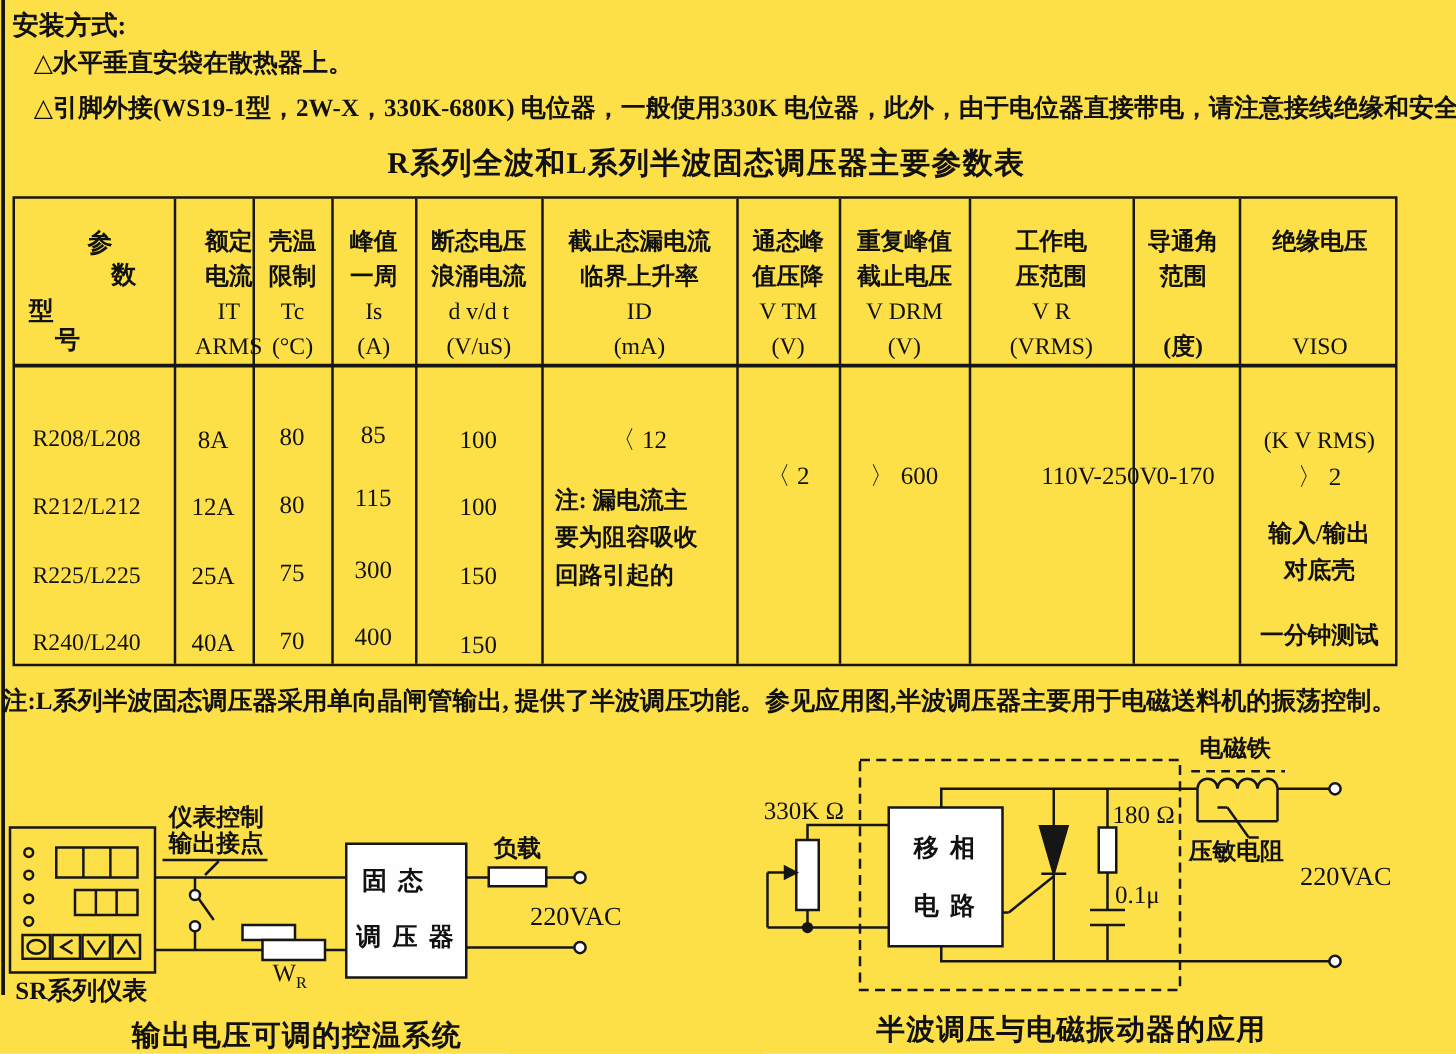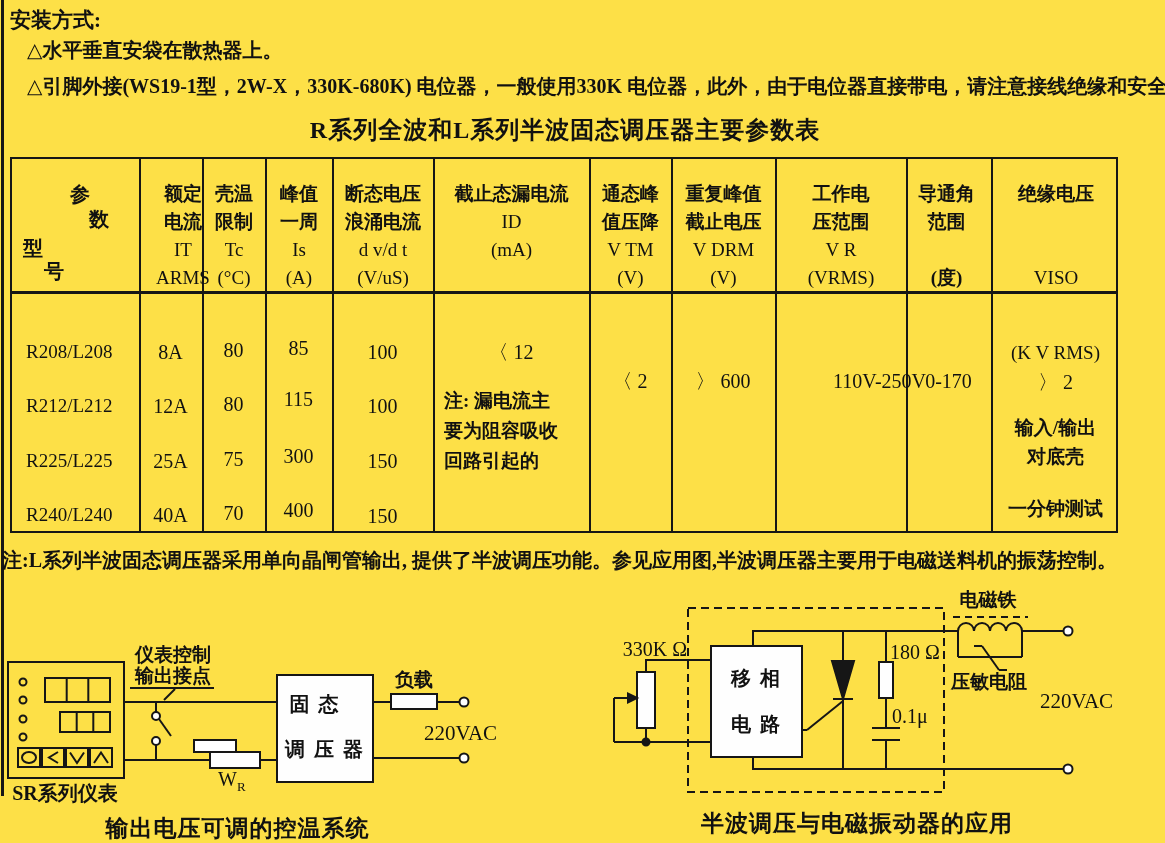--- a/index.html
+++ b/index.html
@@ -17,21 +17,21 @@
   .hdiv{position:absolute;left:0;right:0;top:132px;height:3px;background:#161616;}
   .hc{position:absolute;top:0;height:132px;text-align:center;padding-top:21px;box-sizing:border-box;}
   .hl{line-height:28px;font-size:19px;height:28px;}
   .hl.zh{font-weight:bold;}
   .bc{position:absolute;top:135px;height:237px;}
   .val{position:absolute;width:100%;text-align:center;font-size:20px;line-height:24px;}
   .mdl{position:absolute;left:14px;font-size:19px;line-height:24px;}
   .notecell{position:absolute;left:11px;right:4px;font-size:19px;font-weight:bold;line-height:30px;text-align:left;}
   .footnote{font-size:20px;font-weight:bold;white-space:nowrap;}
   .diag-label{font-size:19px;font-weight:bold;text-align:center;line-height:21px;}
-  .diag-latin{font-size:21px;text-align:right;white-space:nowrap;}
+  .diag-latin{font-size:21px;text-align:left;white-space:nowrap;}
   .boxtext{font-size:20px;font-weight:bold;text-align:center;letter-spacing:2px;white-space:nowrap;}
   .caption{font-size:23px;font-weight:bold;text-align:center;letter-spacing:1px;white-space:nowrap;}
   svg{position:absolute;left:0;top:0;}
 </style>
 </head>
 <body>
 
 <div class="page">
 
   <div class="pageline"></div>
@@ -81,20 +81,21 @@
       <div class="hl">(V/uS)</div>
     </div>
     <div class="hc" style="left:254px;width:66px;">
       <div class="hl zh">峰值</div>
       <div class="hl zh">一周</div>
       <div class="hl">Is</div>
       <div class="hl">(A)</div>
     </div>
     <div class="hc" style="left:422px;width:155px;">
       <div class="hl zh">截止态漏电流</div>
+      <div class="hl zh">临界上升率</div>
       <div class="hl">ID</div>
       <div class="hl">(mA)</div>
     </div>
     <div class="hc" style="left:578px;width:81px;">
       <div class="hl zh">通态峰</div>
       <div class="hl zh">值压降</div>
       <div class="hl">V TM</div>
       <div class="hl">(V)</div>
     </div>
     <div class="hc" style="left:660px;width:103px;">

